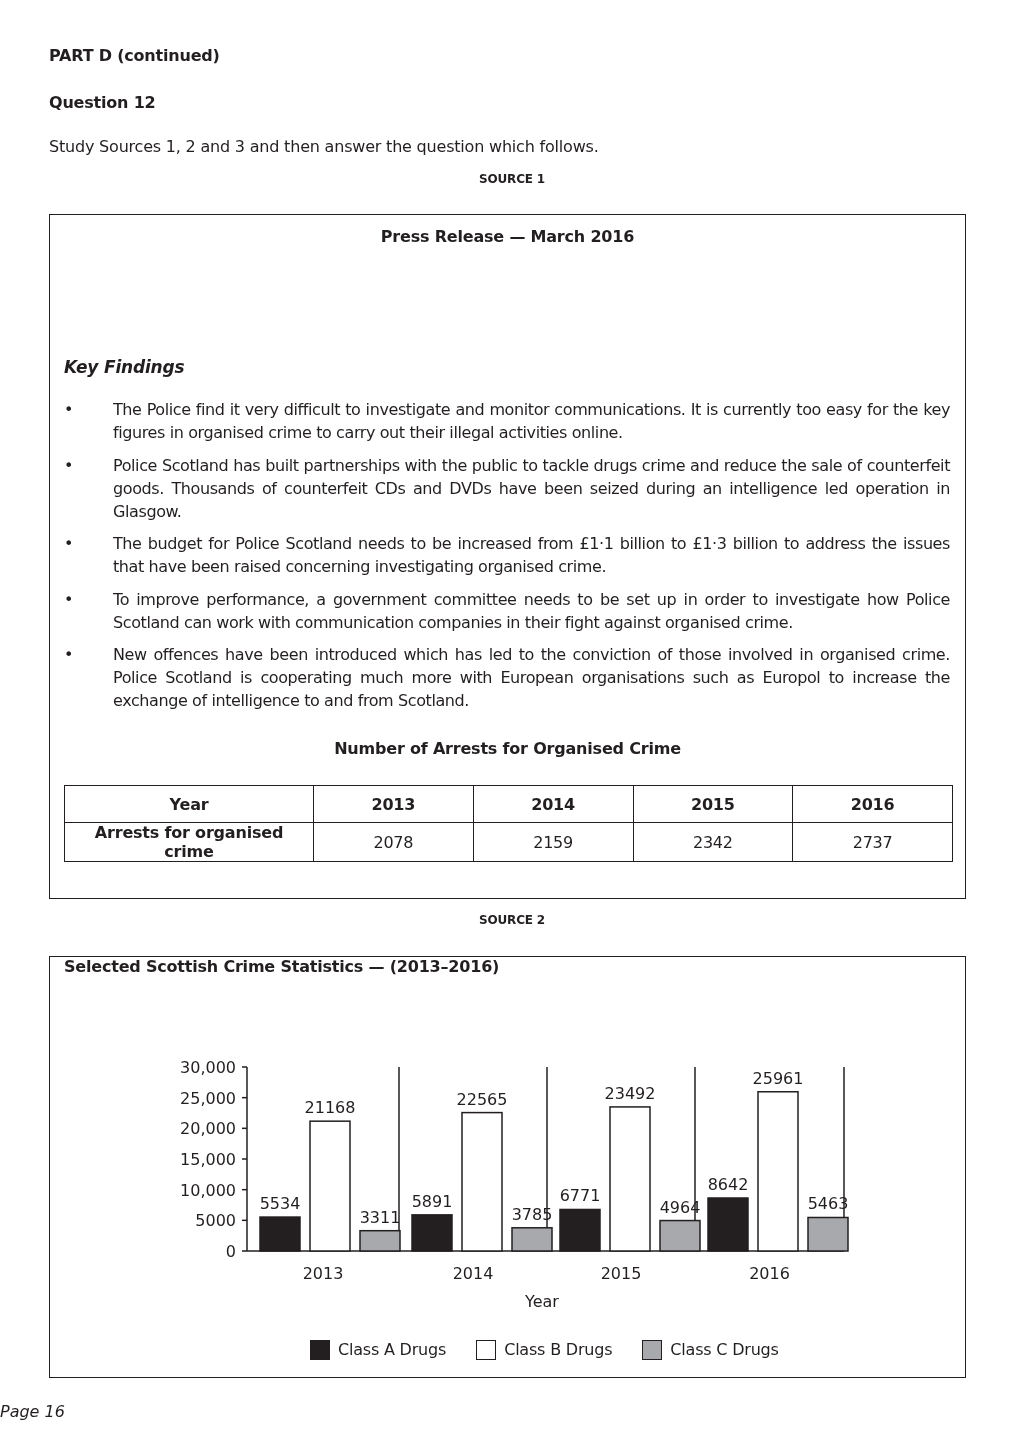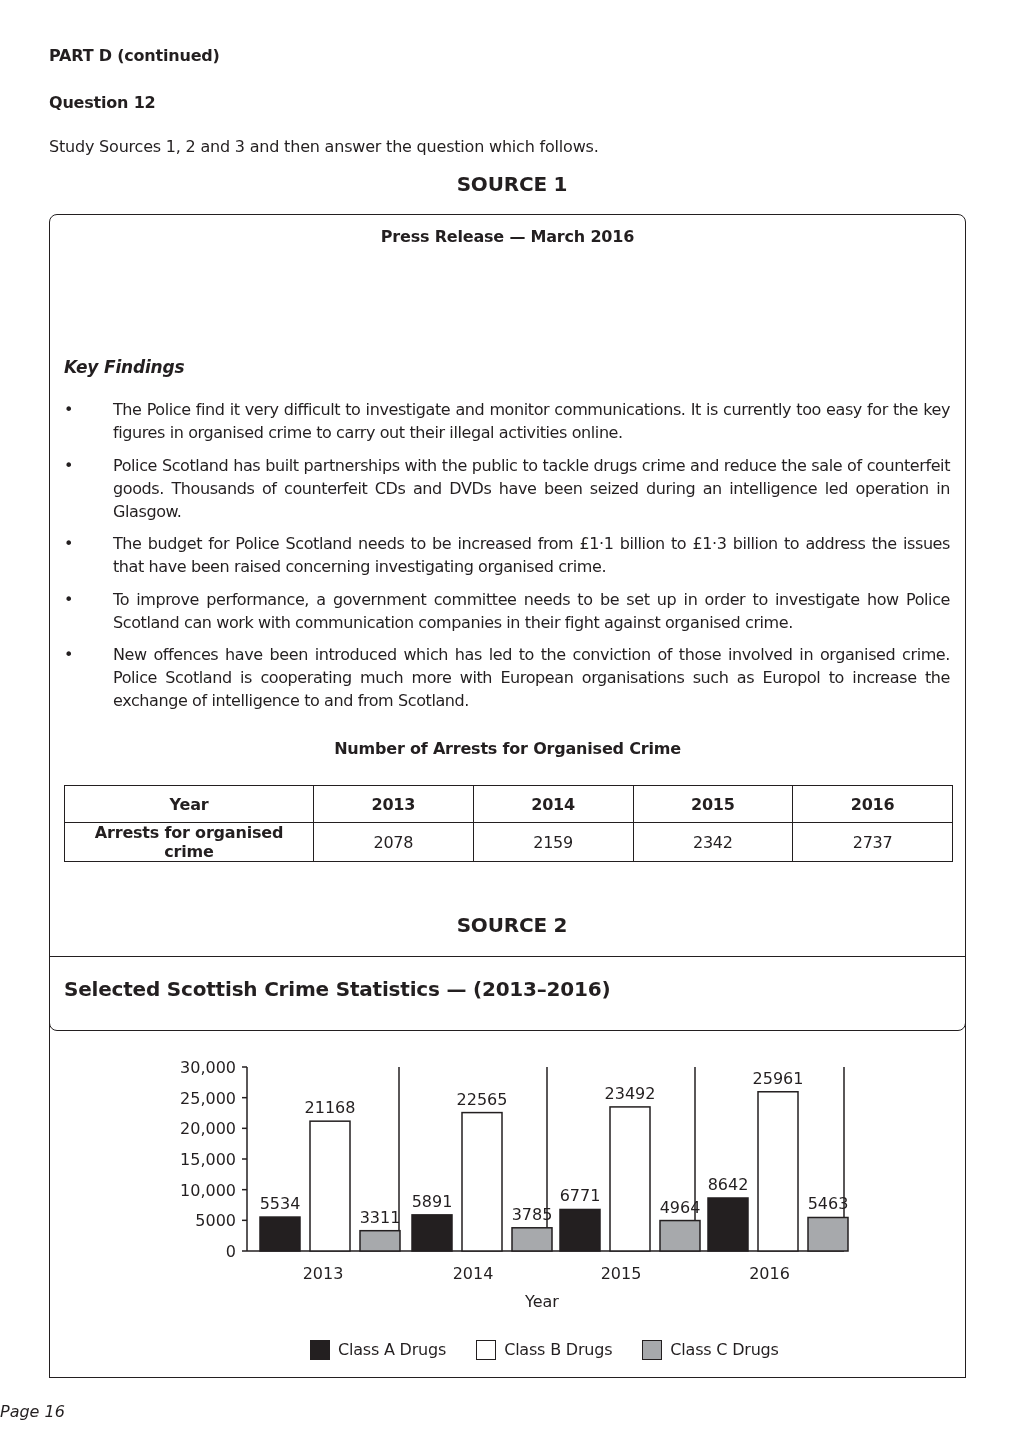--- a/index.html
+++ b/index.html
@@ -5,41 +5,41 @@
   html, body { margin: 0; padding: 0; background: #ffffff; }
   body {
     width: 1024px; height: 1449px; position: relative; overflow: hidden;
     font-family: "DejaVu Sans", "Liberation Sans", sans-serif;
     color: #231f20; font-size: 16px;
   }
   .abs { position: absolute; }
   .part { left: 49px; top: 46px; font-size: 16px; font-weight: bold; letter-spacing: -0.2px; }
   .qnum { left: 49px; top: 93px; font-size: 16px; font-weight: bold; letter-spacing: -0.2px; }
   .instr { left: 49px; top: 125px; font-size: 16px; letter-spacing: -0.2px; margin-top: 12px; }
-  .srclabel { width: 1024px; left: 0; text-align: center; font-weight: bold; font-size: 20px; letter-spacing: -0.2px; }
+  .srclabel { width: 1024px; left: 0; text-align: center; font-weight: bold; font-size: 12px; letter-spacing: -0.2px; }
 
   .box { border: 1.5px solid #231f20; box-sizing: border-box; }
-  #src1 { left: 49px; top: 214px; width: 917px; height: 817px; border-radius: 8px; }
+  #src1 { left: 49px; top: 214px; width: 917px; height: 685px; }
   #src2 { left: 49px; top: 956px; width: 917px; height: 422px; }
 
   .pr-title { position: absolute; left: 0; width: 100%; top: 12px; text-align: center; font-weight: bold; font-size: 16px; letter-spacing: -0.2px; }
   .intro { position: absolute; left: 14px; width: 886px; top: 53px; text-align: justify; line-height: 23px; font-size: 16px; letter-spacing: -0.35px; }
   .kf { position: absolute; left: 14px; top: 142px; font-weight: bold; font-size: 17px; letter-spacing: -0.2px; font-style: italic; }
   .bullets { position: absolute; left: 14px; width: 886px; top: 183px; margin: 0; padding: 0; list-style: none; }
   .bullets li { position: relative; padding-left: 49px; text-align: justify; line-height: 23px; margin-bottom: 9.5px; font-size: 16px; letter-spacing: -0.4px; }
   .bullets li .dot { position: absolute; left: 0; top: 0; }
 
   .tbl-title { position: absolute; left: 0; width: 100%; top: 524px; text-align: center; font-weight: bold; font-size: 16px; letter-spacing: -0.2px; }
   table.arrests { position: absolute; left: 14px; top: 570px; width: 889px; border-collapse: collapse; font-size: 16px; letter-spacing: -0.2px; }
   table.arrests td { border: 1.5px solid #231f20; text-align: center; height: 36px; padding: 0 4px; }
   table.arrests tr:first-child td { font-weight: bold; }
   table.arrests td.rowhead { width: 240px; }
   table.arrests tr:last-child td.rowhead { font-weight: bold; }
 
-  .s2-title { position: absolute; left: 14px; top: 20px; font-weight: bold; font-size: 20px; letter-spacing: -0.2px; }
+  .s2-title { position: absolute; left: 14px; top: 0; font-weight: bold; font-size: 16px; letter-spacing: -0.2px; }
   .chart-title { position: absolute; left: 0; width: 100%; top: 53px; text-align: center; font-size: 16px; padding-left: 40px; box-sizing: border-box; letter-spacing: -0.2px; }
 
   #chart { position: absolute; left: 0; top: 0; }
   .legend { position: absolute; top: 383px; left: 260px; display: flex; align-items: center; font-size: 16px; letter-spacing: -0.2px; }
   .legend .item { display: flex; align-items: flex-start; margin-right: 30px; }
   .legend .sw { width: 20px; height: 20px; border: 1.5px solid #231f20; box-sizing: border-box; margin-right: 8px; }
 
   .page { left: 0; width: 1024px; top: 1402px; text-align: left; font-style: italic; font-size: 16px; }
 </style>
 </head>

